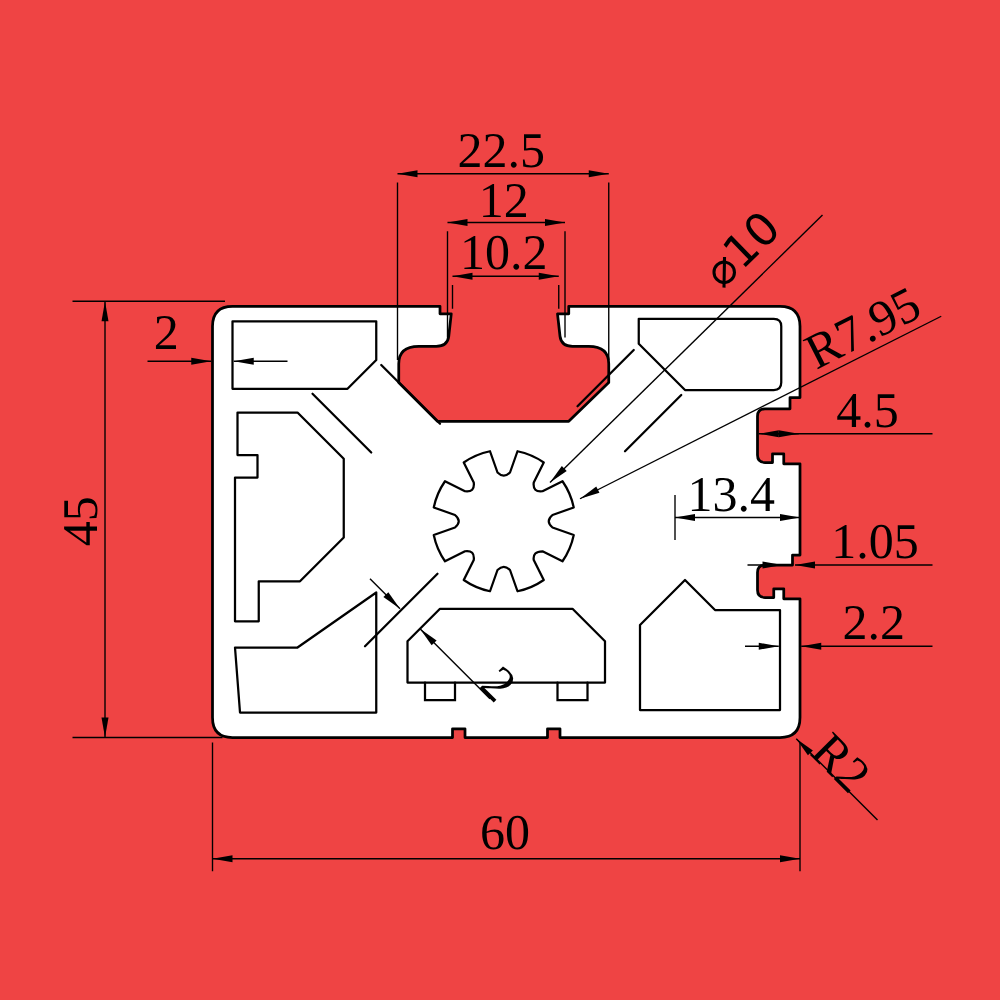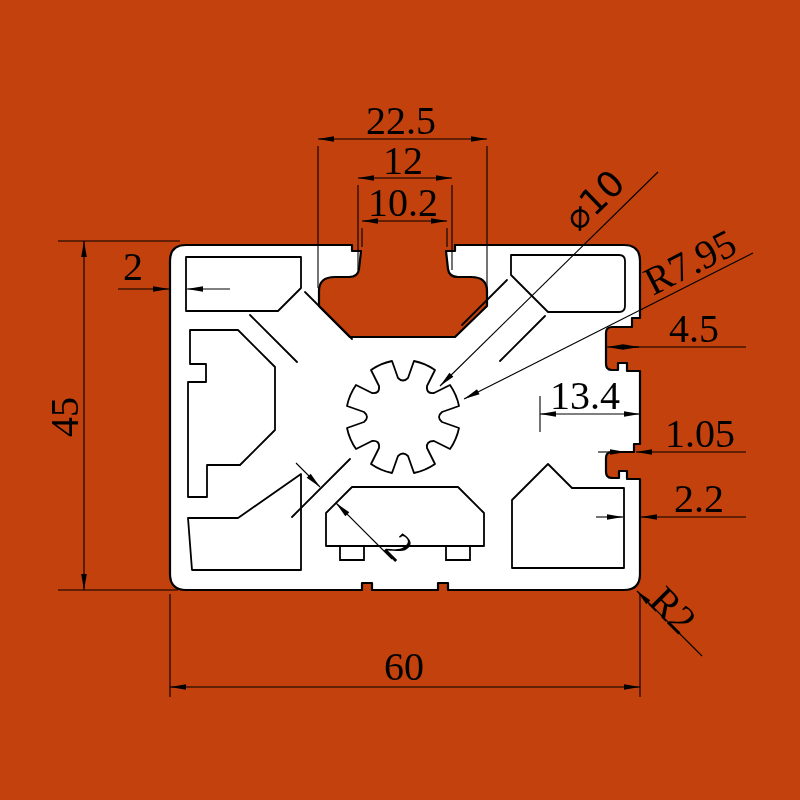--- a/index.html
+++ b/index.html
@@ -1,16 +1,16 @@
 <!DOCTYPE html>
 <html><head>
 <meta charset="utf-8">
 <style>
   html,body{margin:0;padding:0;background:#ffffff;}
-  .stage{width:800px;height:800px;position:relative;background:#c2410c;overflow:hidden;}
+  .stage{width:800px;height:800px;position:relative;background:#ef4444;overflow:hidden;}
   svg{display:block;}
   .profile-line{fill:#ffffff;stroke:#000000;stroke-width:2.2;stroke-linejoin:round;stroke-linecap:round;}
   .inner-line{fill:#ffffff;stroke:#000000;stroke-width:1.8;stroke-linejoin:round;stroke-linecap:round;}
   .web-line{fill:none;stroke:#000000;stroke-width:1.8;stroke-linecap:round;}
   .dim{stroke:#000000;stroke-width:1.1;fill:none;}
   .dim-text{font-family:"Liberation Serif",serif;font-size:40px;fill:#000000;text-anchor:middle;dominant-baseline:central;}
   .dim-text-dia{font-family:"DejaVu Sans",sans-serif;font-size:36px;fill:#000000;text-anchor:middle;dominant-baseline:central;}
 </style>
 </head>
 <body>

